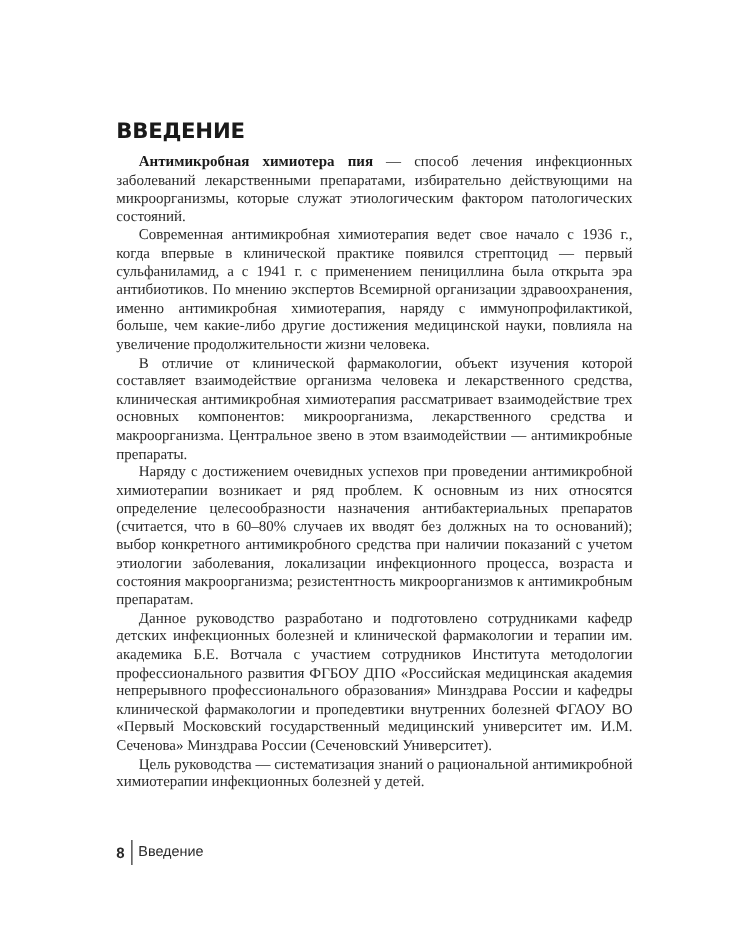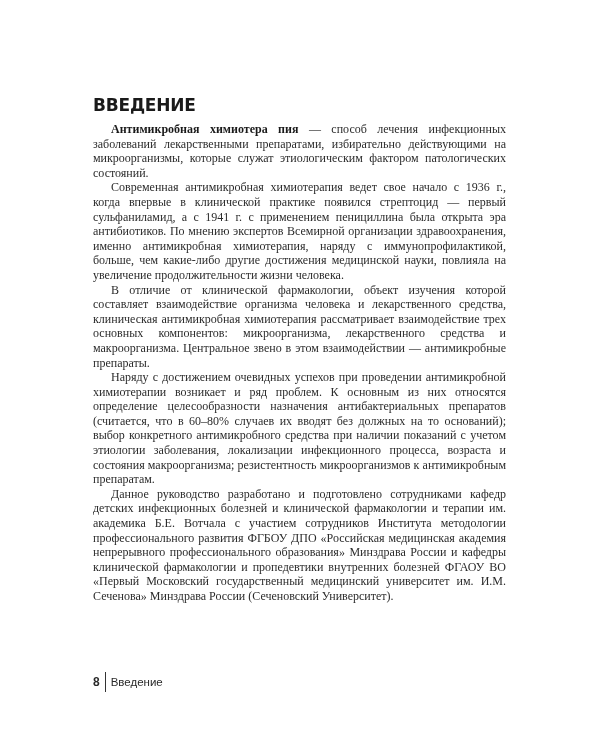--- a/index.html
+++ b/index.html
@@ -77,19 +77,20 @@
   <p class="para"><b>Антимикробная химиотера пия</b><span> — способ лечения инфекционных заболеваний лекарственными препаратами, избирательно действующими на микроорганизмы, которые служат этиологическим фактором патоло­гических состояний.</span></p>
 
   <p class="para">Современная антимикробная химиотерапия ведет свое начало с 1936 г., когда впервые в клинической практике появился стрептоцид — первый сульфаниламид, а с 1941 г. с применением пенициллина была открыта эра антибиотиков. По мнению экспертов Всемирной организации здравоох­ранения, именно антимикробная химиотерапия, наряду с иммунопрофи­лактикой, больше, чем какие-либо другие достижения медицинской на­уки, повлияла на увеличение продолжительности жизни человека.</p>
 
   <p class="para">В отличие от клинической фармакологии, объект изучения кото­рой составляет взаимодействие организма человека и лекарственно­го средства, клиническая антимикробная химиотерапия рассматривает взаимодействие трех основных компонентов: микроорганизма, лекар­ственного средства и макроорганизма. Центральное звено в этом взаимо­действии — антимикробные препараты.</p>
 
   <p class="para">Наряду с достижением очевидных успехов при проведении антими­кробной химиотерапии возникает и ряд проблем. К основным из них от­носятся определение целесообразности назначения антибактериальных препаратов (считается, что в 60–80% случаев их вводят без должных на то оснований); выбор конкретного антимикробного средства при на­личии показаний с учетом этиологии заболевания, локализации инфек­ционного процесса, возраста и состояния макроорганизма; резистент­ность микроорганизмов к антимикробным препаратам.</p>
 
   <p class="para">Данное руководство разработано и подготовлено сотрудниками ка­федр детских инфекционных болезней и клинической фармакологии и терапии им. академика Б.Е. Вотчала с участием сотрудников Института методологии профессионального развития ФГБОУ ДПО «Российская ме­дицинская академия непрерывного профессионального образования» Минздрава России и кафедры клинической фармакологии и пропедевти­ки внутренних болезней ФГАОУ ВО «Первый Московский государствен­ный медицинский университет им. И.М. Сеченова» Минздрава России (Сеченовский Университет).</p>
 
+  <p class="para">Цель руководства — систематизация знаний о рациональной антими­кробной химиотерапии инфекционных болезней у детей.</p>
 </div>
 
 <div class="footer">
   <span class="page-number">8</span>
   <span class="footer-divider"></span>
   <span class="running-title">Введение</span>
 </div>
 
 </body></html>

